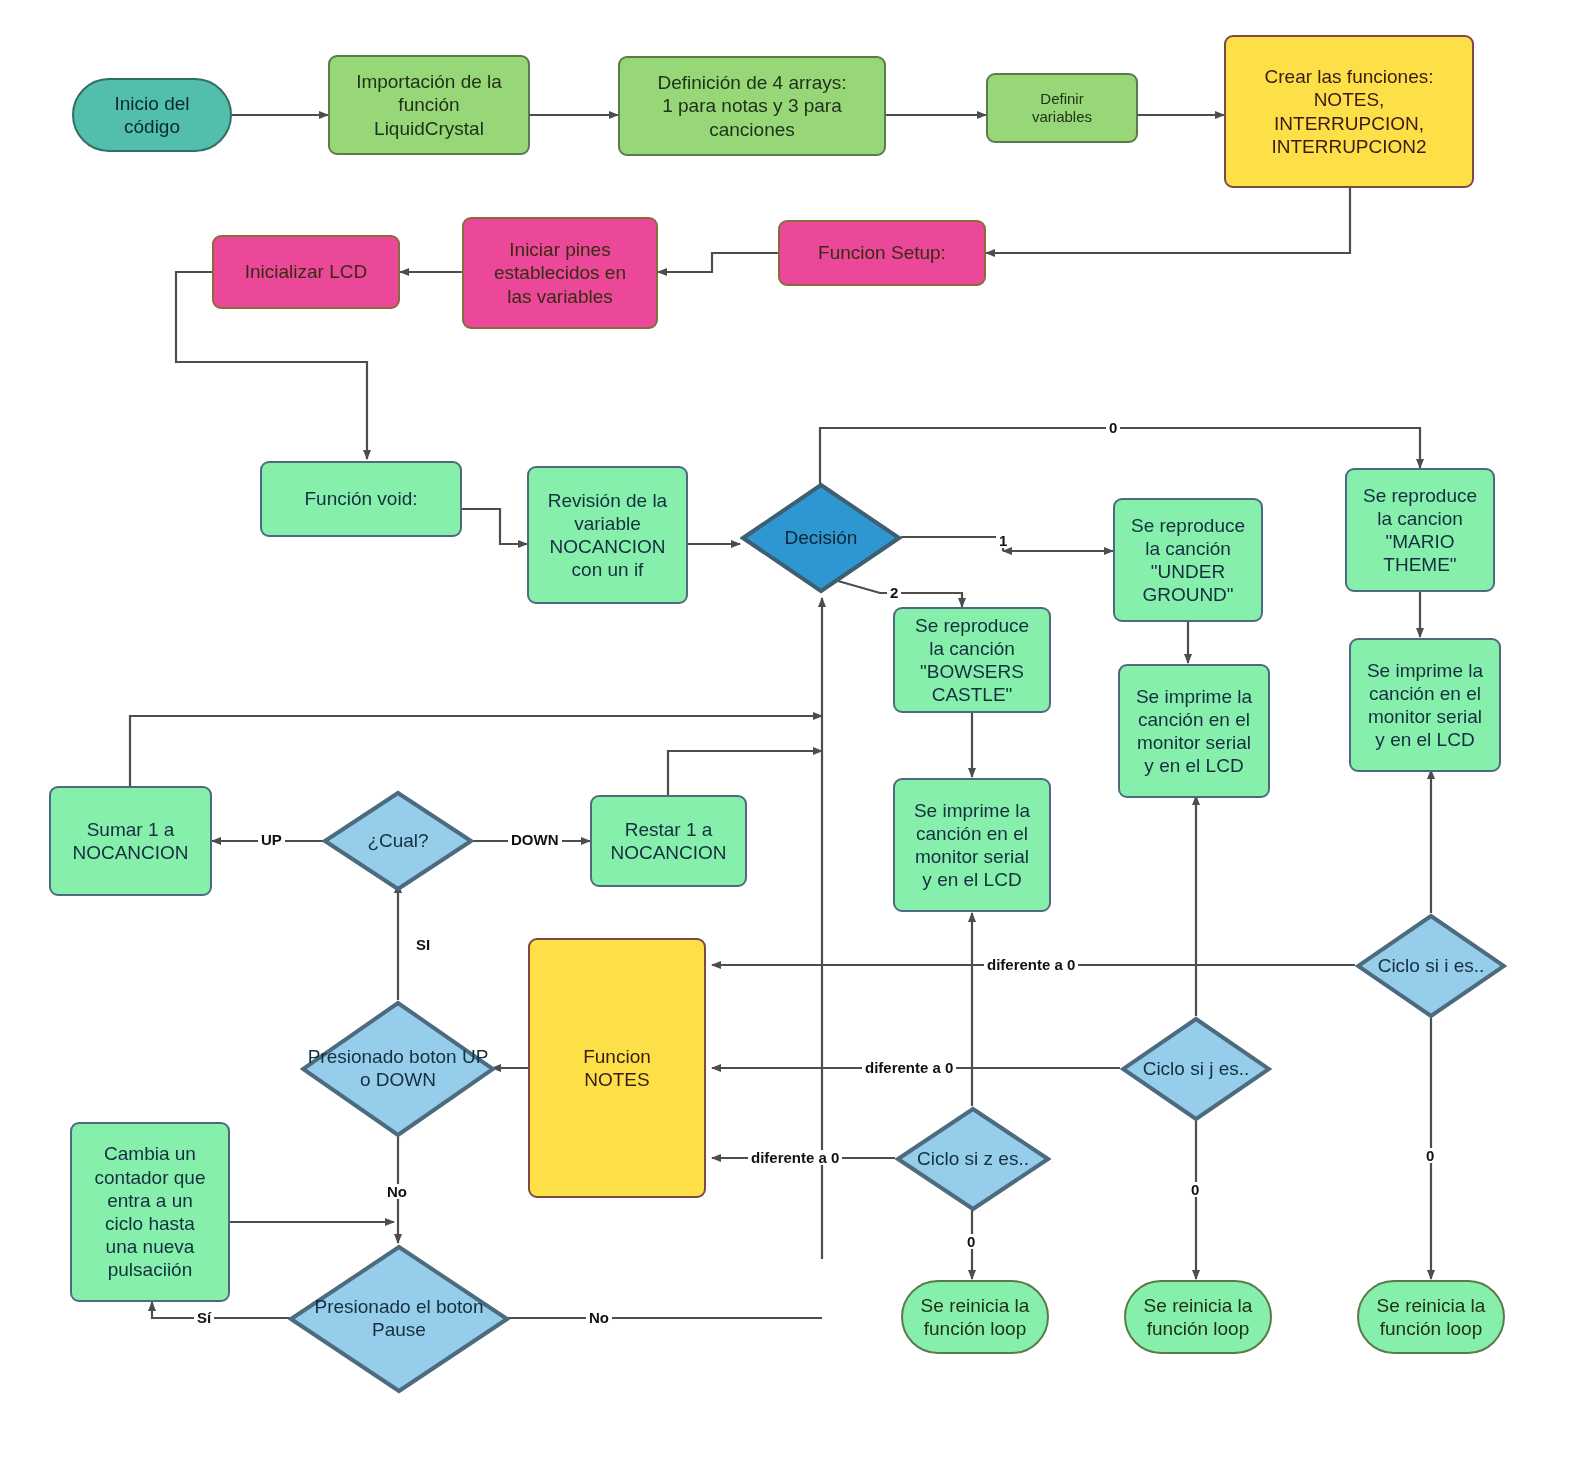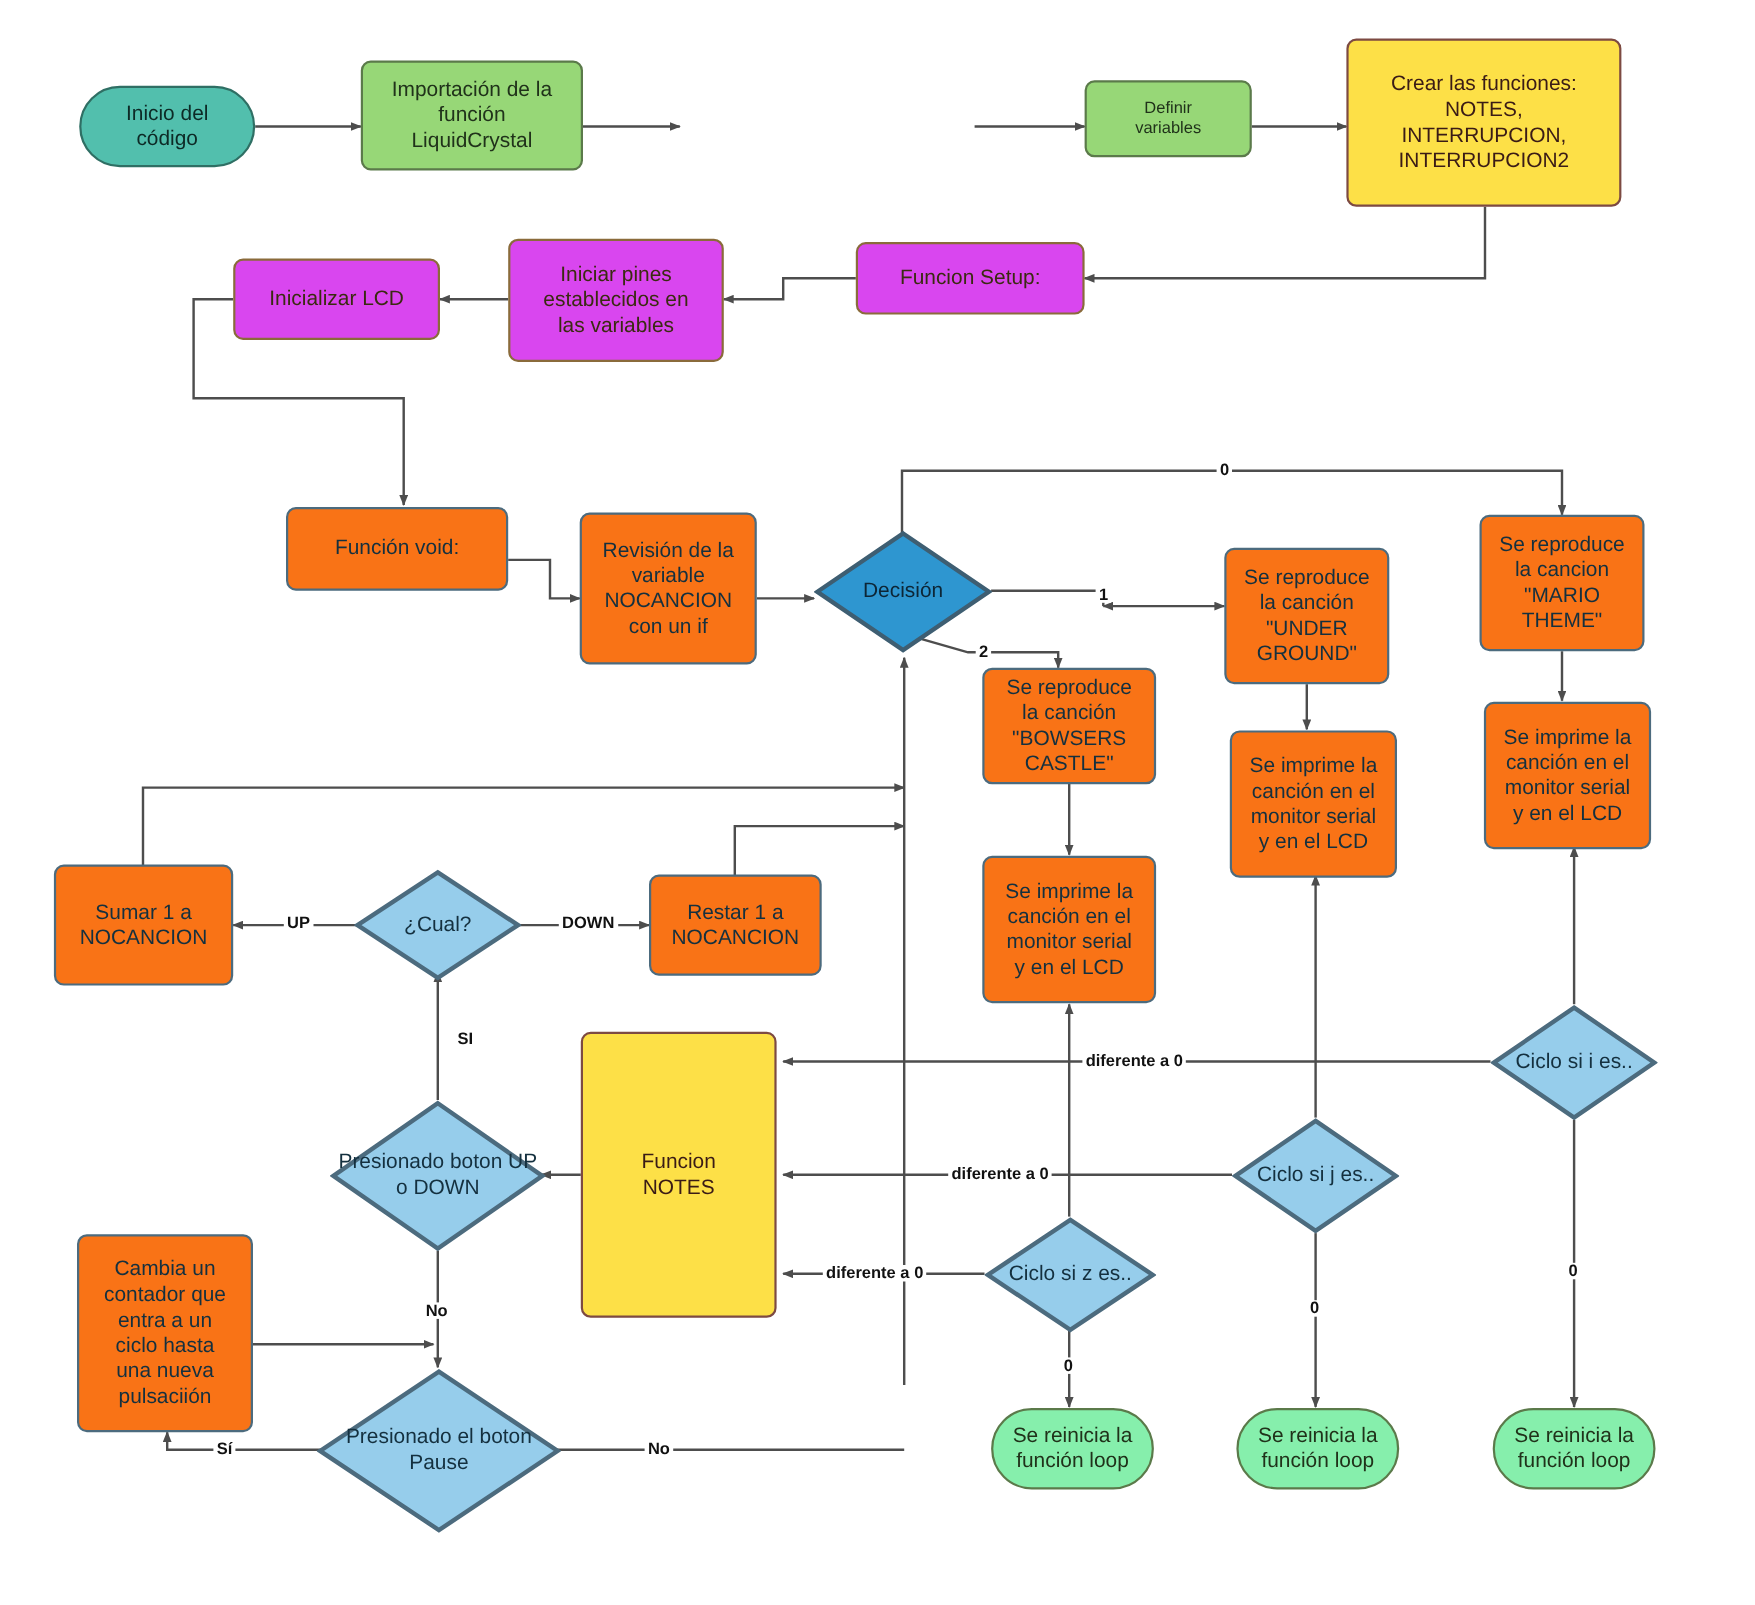--- a/index.html
+++ b/index.html
@@ -7,23 +7,23 @@
   #canvas{position:relative;width:1595px;height:1459px;background:#fff;overflow:hidden;}
   svg#wires{position:absolute;left:0;top:0;width:1595px;height:1459px;pointer-events:none;}
 
   .node{position:absolute;box-sizing:border-box;display:flex;align-items:center;justify-content:center;
         text-align:center;line-height:1.22;color:#1a1a1a;}
   .node .lbl{display:block;padding:0 4px;white-space:pre-line;}
 
   
   .proc{border:2px solid #56615c;border-radius:9px;}
   .proc.green{background:#97d777;border-color:#5b7a4a;color:#20321a;}
-  .proc.orange{background:#d946ef;border-color:#8a6b3b;color:#3a2b10;}
+  .proc.orange{background:#ec4899;border-color:#8a6b3b;color:#3a2b10;}
   .proc.red{background:#fde047;border-color:#7d4a42;color:#3a1b16;}
-  .proc.blue{background:#f97316;border-color:#4c6b7e;color:#14303f;}
+  .proc.blue{background:#86efac;border-color:#4c6b7e;color:#14303f;}
 
   
   .term{border:2px solid #4d7c0f;border-radius:999px;}
   .term.teal{background:#52bfad;border-color:#2f6f64;color:#0d2a26;}
   .term.green{background:#86efac;border-color:#5b7a4a;color:#20321a;}
 
   
   .dec{position:absolute;display:flex;align-items:center;justify-content:center;text-align:center;}
   .dec .dia{position:absolute;left:0;top:0;width:100%;height:100%;}
   .dec .txt{position:relative;z-index:2;line-height:1.2;padding:0 6px;}
@@ -121,20 +121,25 @@
     <span class="lbl">Inicio del
 código</span>
   </div>
 
   <div class="node proc green" style="left:328px;top:55px;width:202px;height:100px;font-size:19px;">
     <span class="lbl">Importación de la
 función
 LiquidCrystal</span>
   </div>
 
+  <div class="node proc green" style="left:618px;top:56px;width:268px;height:100px;font-size:19px;">
+    <span class="lbl">Definición de 4 arrays:
+1 para notas y 3 para
+canciones</span>
+  </div>
 
   <div class="node proc green" style="left:986px;top:73px;width:152px;height:70px;font-size:15px;">
     <span class="lbl">Definir
 variables</span>
   </div>
 
   <div class="node proc red" style="left:1224px;top:35px;width:250px;height:153px;font-size:19px;">
     <span class="lbl">Crear las funciones:
 NOTES,
 INTERRUPCION,

